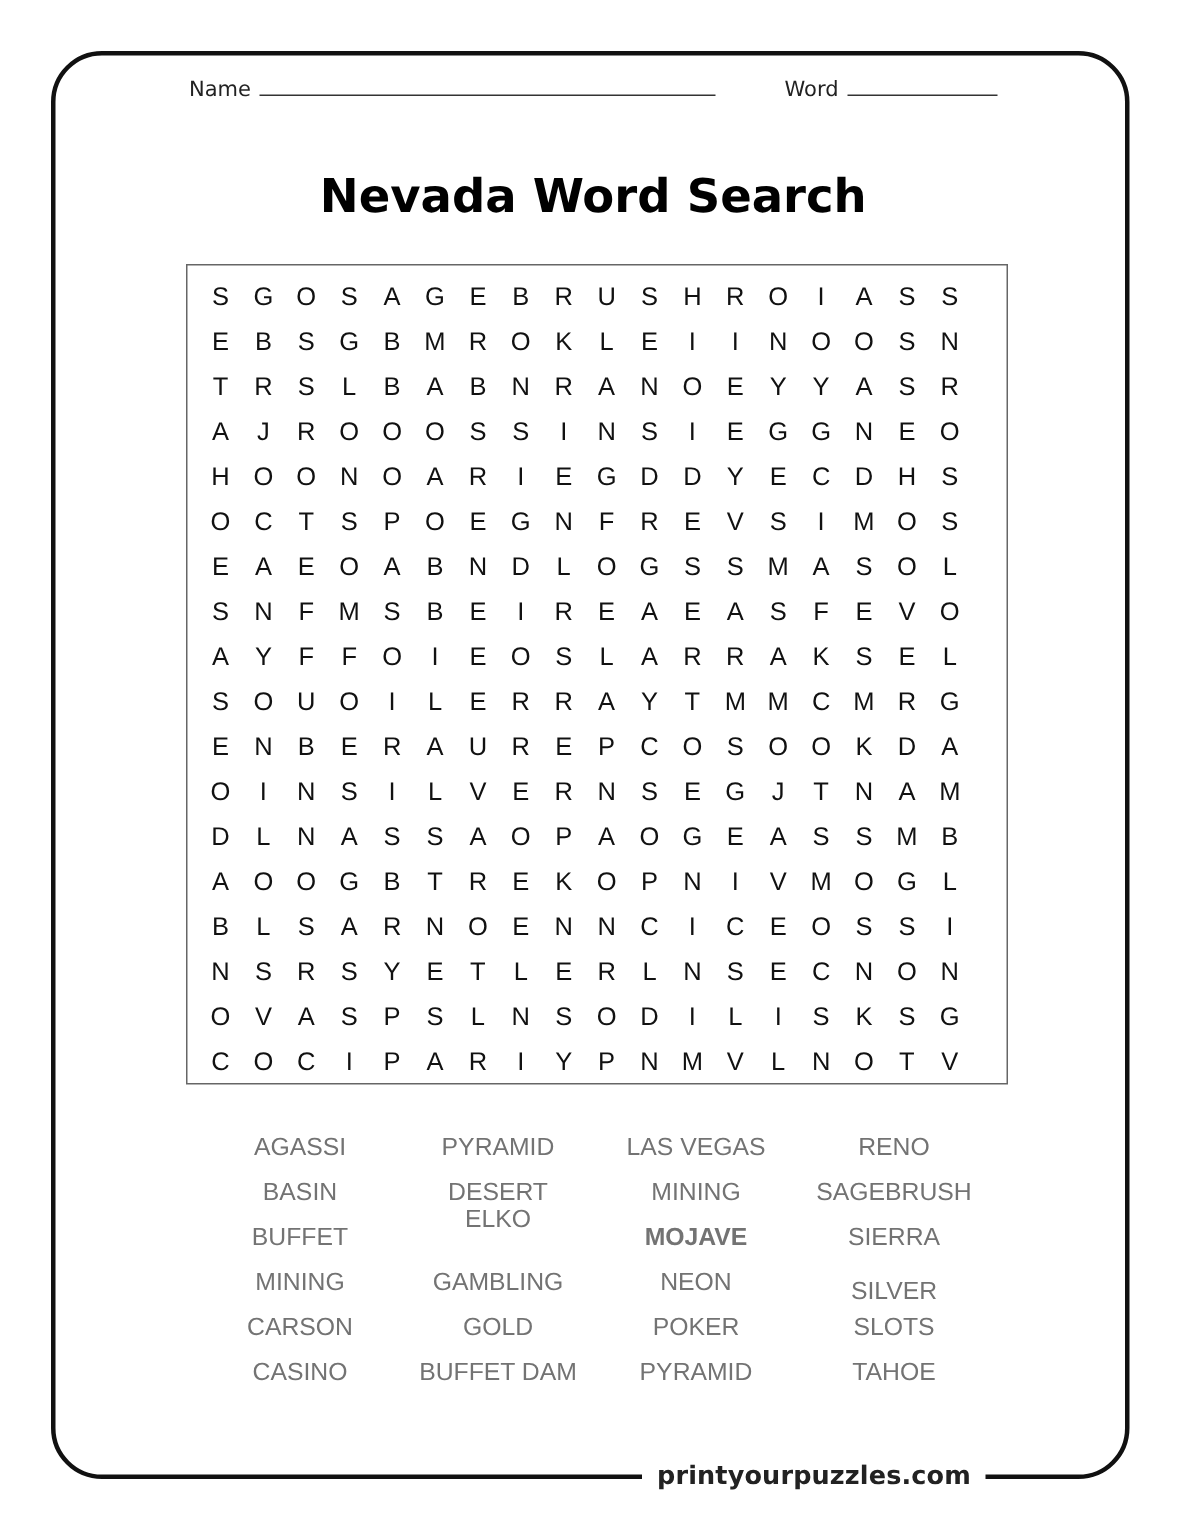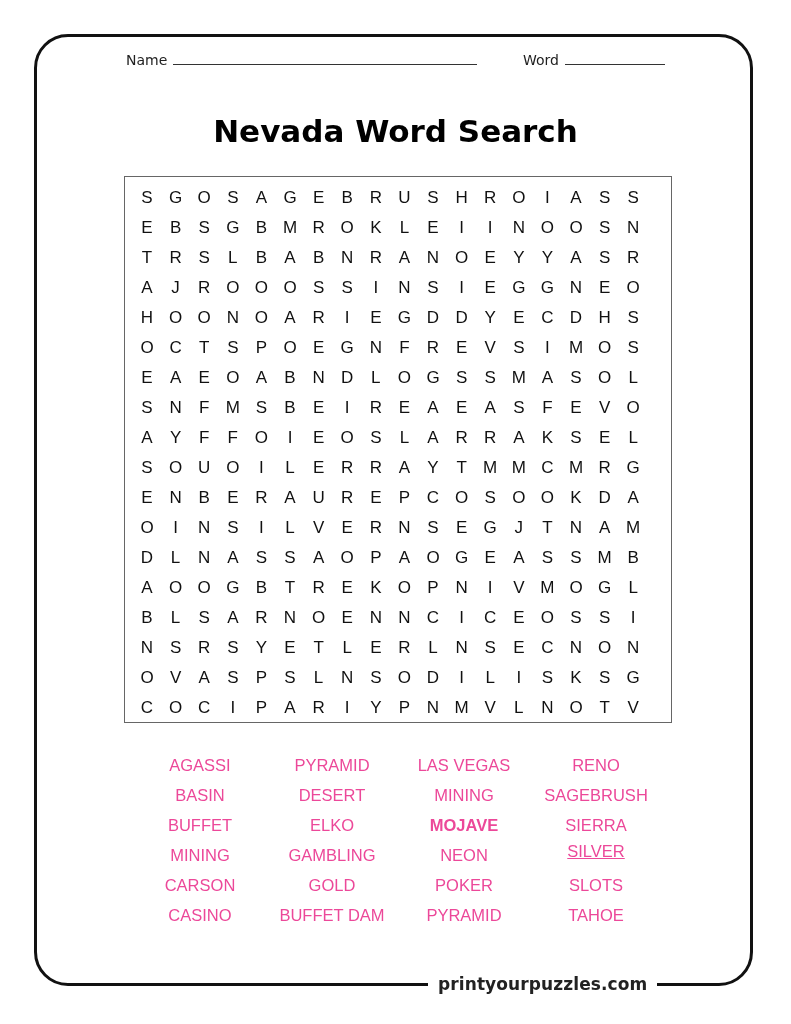--- a/index.html
+++ b/index.html
@@ -6,21 +6,21 @@
   body { width:791px; height:1024px; position:relative; overflow:hidden; font-family:"Liberation Sans", sans-serif; color:#111; }
   .frame { position:absolute; left:34px; top:34px; width:719px; height:952px; border:3px solid #111; border-radius:34px; box-sizing:border-box; }
   .footer { position:absolute; left:428px; top:974px; background:#fff; padding:0 10px; font-family:"DejaVu Sans", sans-serif; font-weight:bold; font-size:17px; color:#222; letter-spacing:0.1px; }
   .hdr { position:absolute; top:52px; font-family:"DejaVu Sans", sans-serif; font-size:14px; color:#222; }
   .hdr .line { display:inline-block; border-bottom:1.5px solid #333; vertical-align:baseline; margin-left:6px; }
   .title { position:absolute; left:0; width:791px; top:113px; text-align:center; font-family:"DejaVu Sans", sans-serif; font-weight:bold; font-size:31px; color:#000; }
   .grid { position:absolute; left:124px; top:176px; width:548px; height:547px; border:1.5px solid #666; box-sizing:border-box; }
   .row { position:absolute; left:0; width:100%; height:30px; }
   .cell { position:absolute; width:28px; text-align:center; font-size:17px; line-height:30px; color:#111; }
   .words { position:absolute; left:135px; top:756px; width:530px; }
-  .word { position:absolute; width:130px; text-align:center; font-size:16.5px; color:#ec4899; }
+  .word { position:absolute; width:130px; text-align:center; font-size:16.5px; color:#737373; }
 </style>
 </head>
 <body>
 
 <div class="frame"></div>
 <div class="footer">printyourpuzzles.com</div>
 
 <div class="hdr" style="left:126px;">
   <span>Name</span><span class="line" style="width:304px;"></span>
 </div>
@@ -396,27 +396,27 @@
 <div class="words" id="words">
     <span class="word" style="left: 0px; top: 0px;">AGASSI</span>
     <span class="word" style="left: 132px; top: 0px;">PYRAMID</span>
     <span class="word" style="left: 264px; top: 0px;">LAS VEGAS</span>
     <span class="word" style="left: 396px; top: 0px;">RENO</span>
     <span class="word" style="left: 0px; top: 30px;">BASIN</span>
     <span class="word" style="left: 132px; top: 30px;">DESERT</span>
     <span class="word" style="left: 264px; top: 30px;">MINING</span>
     <span class="word" style="left: 396px; top: 30px;">SAGEBRUSH</span>
     <span class="word" style="left: 0px; top: 60px;">BUFFET</span>
-    <span class="word" style="left: 132px; top: 60px; text-align: center;">ELKO</span>
+    <span class="word" style="left: 132px; top: 48px; text-align: center;">ELKO</span>
     <span class="word" style="left: 264px; top: 60px; font-weight: bold;">MOJAVE</span>
     <span class="word" style="left: 396px; top: 60px;">SIERRA</span>
     <span class="word" style="left: 0px; top: 90px;">MINING</span>
     <span class="word" style="left: 132px; top: 90px;">GAMBLING</span>
     <span class="word" style="left: 264px; top: 90px;">NEON</span>
-    <span class="word" style="left: 396px; top: 86px; text-decoration: underline;">SILVER</span>
+    <span class="word" style="left: 396px; top: 96px;">SILVER</span>
     <span class="word" style="left: 0px; top: 120px;">CARSON</span>
     <span class="word" style="left: 132px; top: 120px;">GOLD</span>
     <span class="word" style="left: 264px; top: 120px;">POKER</span>
     <span class="word" style="left: 396px; top: 120px;">SLOTS</span>
     <span class="word" style="left: 0px; top: 150px;">CASINO</span>
     <span class="word" style="left: 132px; top: 150px;">BUFFET DAM</span>
     <span class="word" style="left: 264px; top: 150px;">PYRAMID</span>
     <span class="word" style="left: 396px; top: 150px;">TAHOE</span>
   </div>
 

